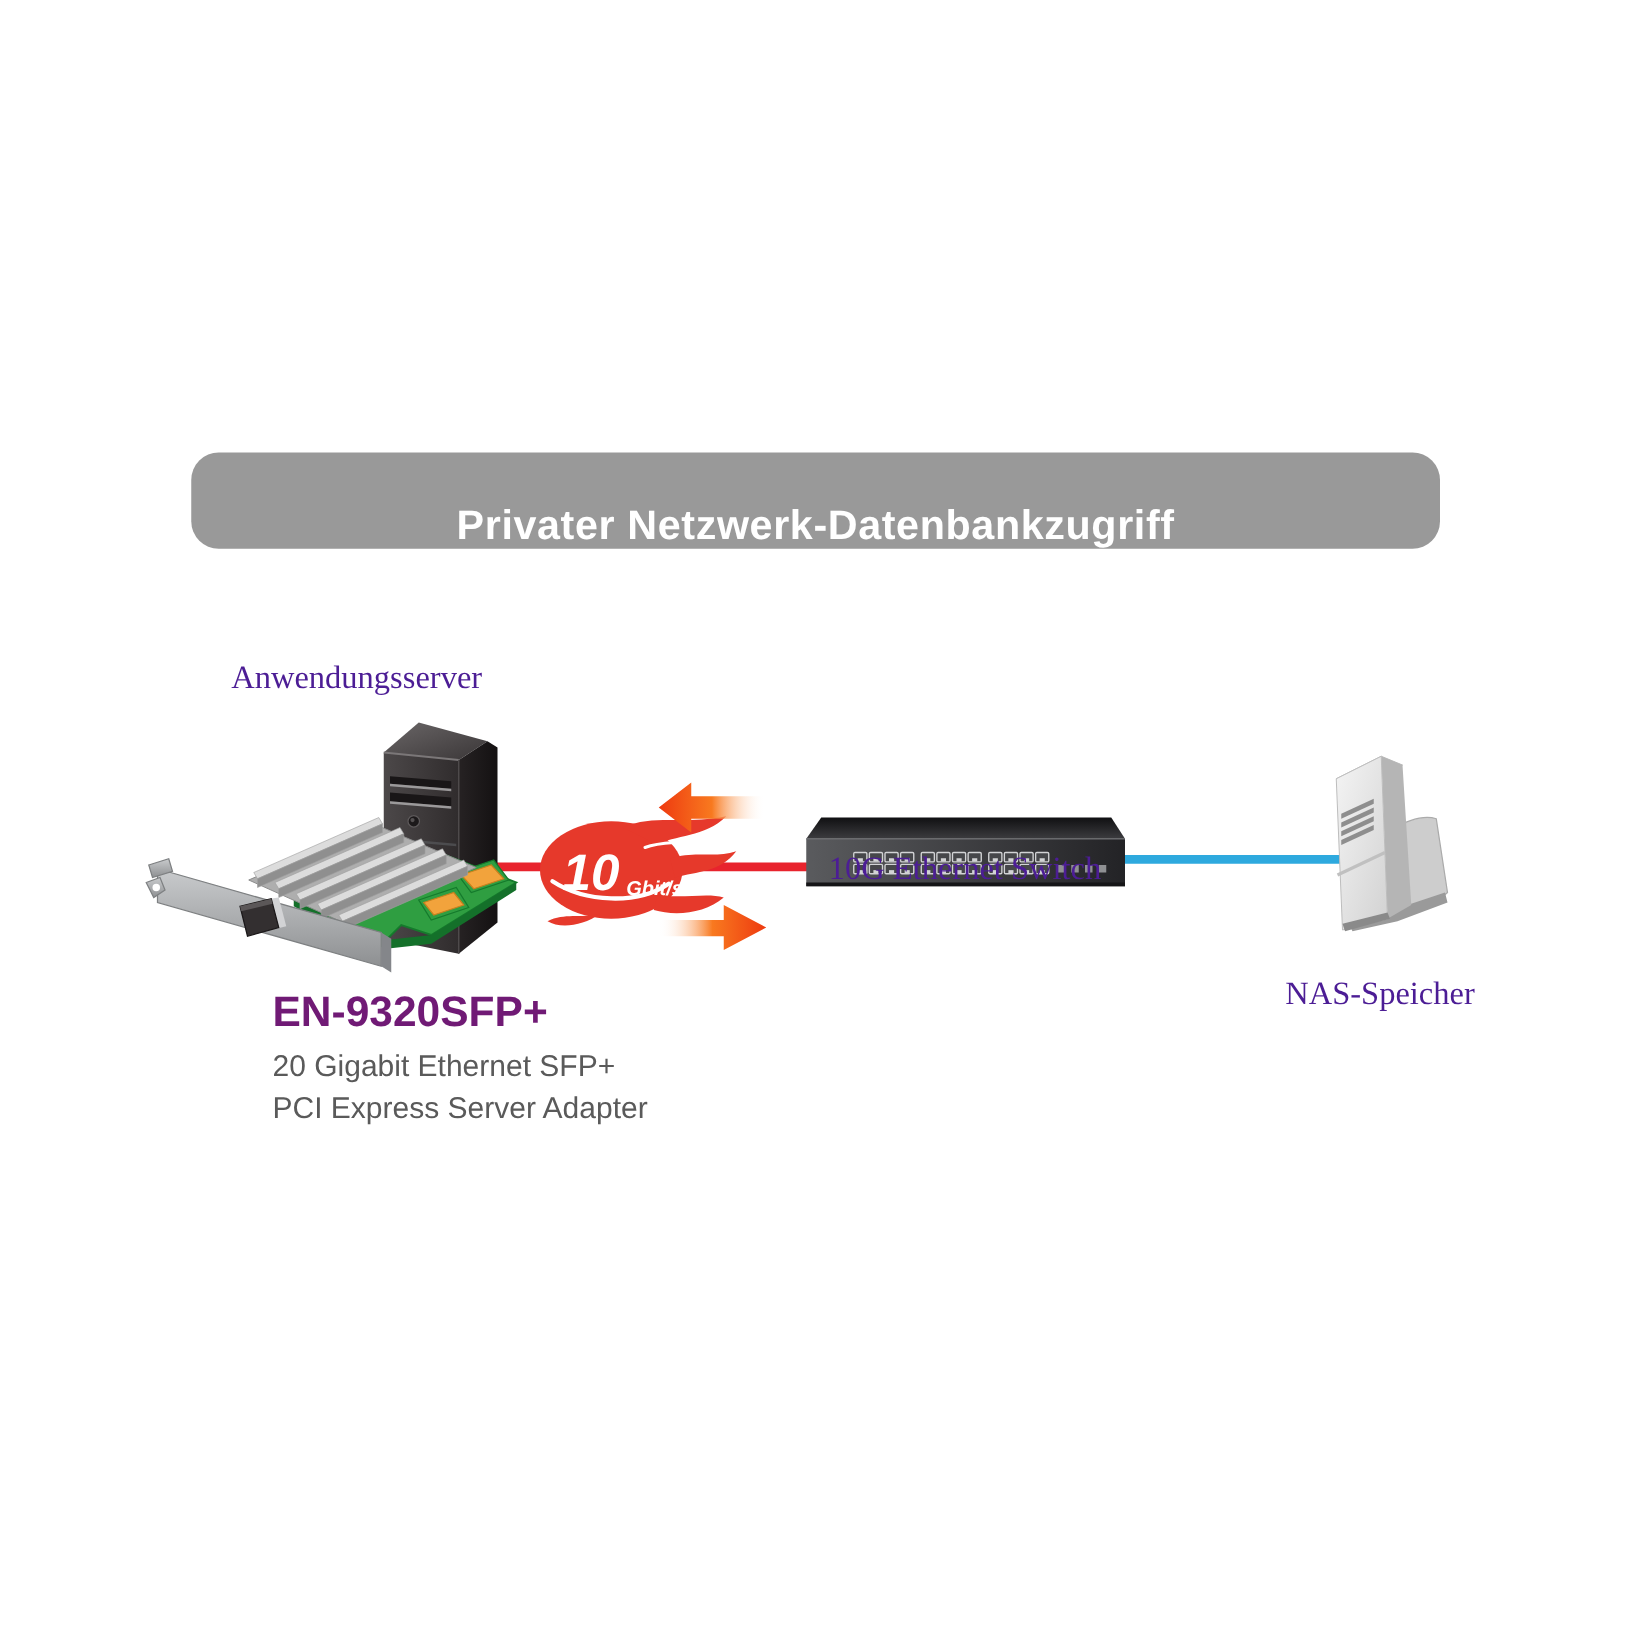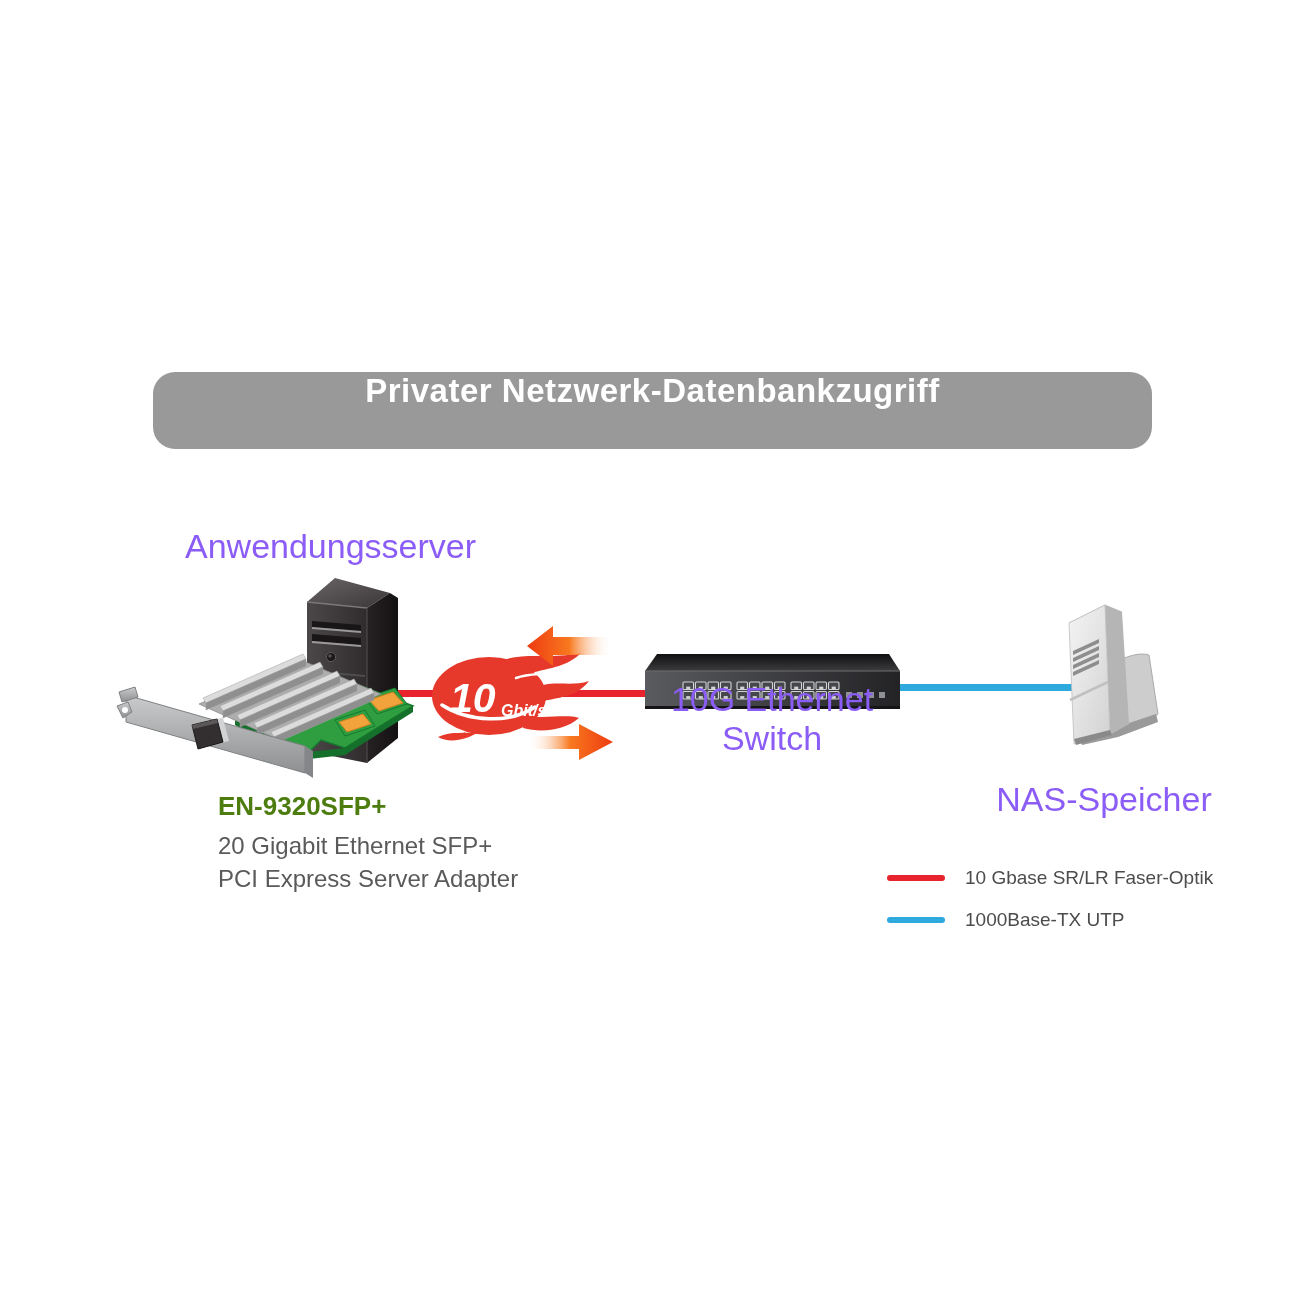--- a/index.html
+++ b/index.html
@@ -2,29 +2,29 @@
 <html><head>
 <meta charset="utf-8">
 <style>
   html,body{margin:0;padding:0;background:#fff;}
   .canvas{
     position:relative;width:1300px;height:1300px;background:#ffffff;
     font-family:"Liberation Sans",sans-serif;overflow:hidden;
   }
   .abs{position:absolute;}
   .banner{
-    left:153px;top:372px;width:999px;height:77px;border-radius:22px;
-    background:#999999;display:flex;align-items:flex-start;justify-content:center;z-index:1;
+    left:153px;top:362px;width:999px;height:77px;border-radius:22px;
+    background:#999999;display:flex;align-items:flex-end;justify-content:center;z-index:1;
   }
   .banner-text{color:#ffffff;font-size:33px;font-weight:700;letter-spacing:.5px;}
-  .node-label{font-size:34px;color:#8b5cf6;z-index:5;}
+  .node-label{font-size:26px;color:#4c1d95;z-index:5;font-family:Liberation Serif, serif;}
   .label-center{text-align:center;}
   .link-line{height:7px;z-index:1;}
   .adapter-block{left:218px;top:791px;z-index:5;}
-  .adapter-model{font-size:26px;font-weight:700;color:#4d7c0f;margin:0 0 7px 0;}
+  .adapter-model{font-size:34px;font-weight:700;color:#701a75;margin:0 0 7px 0;}
   .adapter-desc{font-size:24px;color:#5a5a5a;line-height:33px;margin:0;}
   .legend{left:887px;top:866px;z-index:5;}
   .legend-row{display:flex;align-items:center;margin-bottom:19px;height:23px;}
   .legend-swatch{width:58px;height:6px;border-radius:3px;flex:0 0 auto;}
   .legend-label{font-size:19px;color:#4c4c4c;margin-left:20px;white-space:nowrap;}
   svg{display:block;}
   .z2{z-index:2;} .z3{z-index:3;} .z4{z-index:4;}
   .flame-big{font-size:41px;font-weight:700;font-style:italic;fill:#ffffff;font-family:"Liberation Sans",sans-serif;}
   .flame-small{font-size:16px;font-weight:700;font-style:italic;fill:#ffffff;font-family:"Liberation Sans",sans-serif;}
 </style>
@@ -233,24 +233,14 @@
   </svg>
 
   <div class="abs node-label label-center" style="left:984px;top:780px;width:240px;">NAS-Speicher</div>
 
   <div class="abs adapter-block">
     <p class="adapter-model">EN-9320SFP+</p>
     <p class="adapter-desc">20 Gigabit Ethernet SFP+</p>
     <p class="adapter-desc">PCI Express Server Adapter</p>
   </div>
 
-  <div class="abs legend">
-    <div class="legend-row">
-      <span class="legend-swatch" style="background-color: rgb(232, 35, 45);"></span>
-      <span class="legend-label">10 Gbase SR/LR Faser-Optik</span>
-    </div>
-    <div class="legend-row">
-      <span class="legend-swatch" style="background-color: rgb(46, 169, 222);"></span>
-      <span class="legend-label">1000Base-TX UTP</span>
-    </div>
-  </div>
 
 </div>
 
 </body></html>

